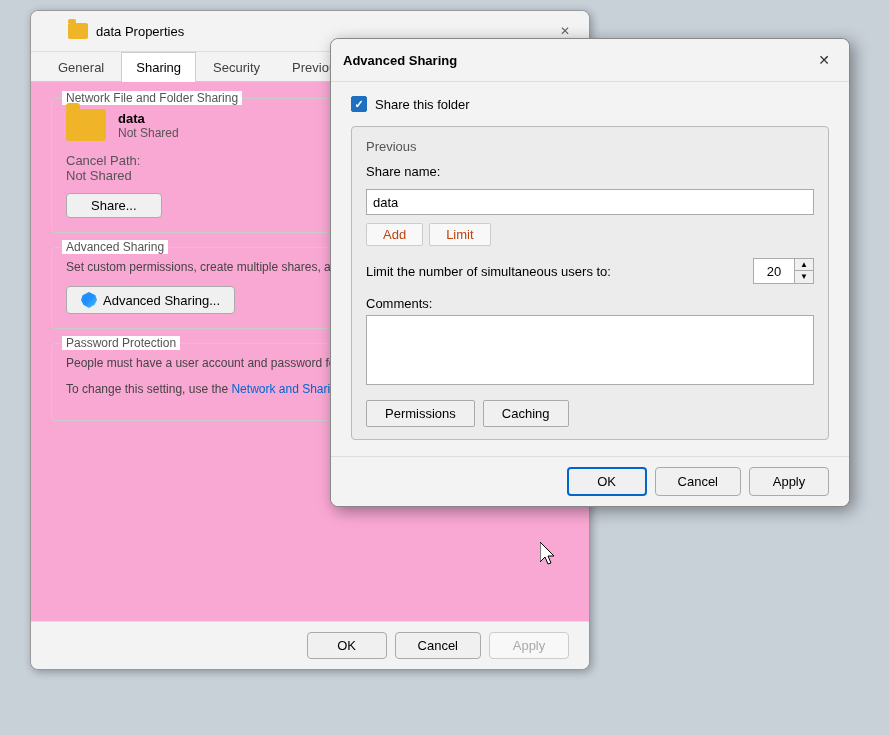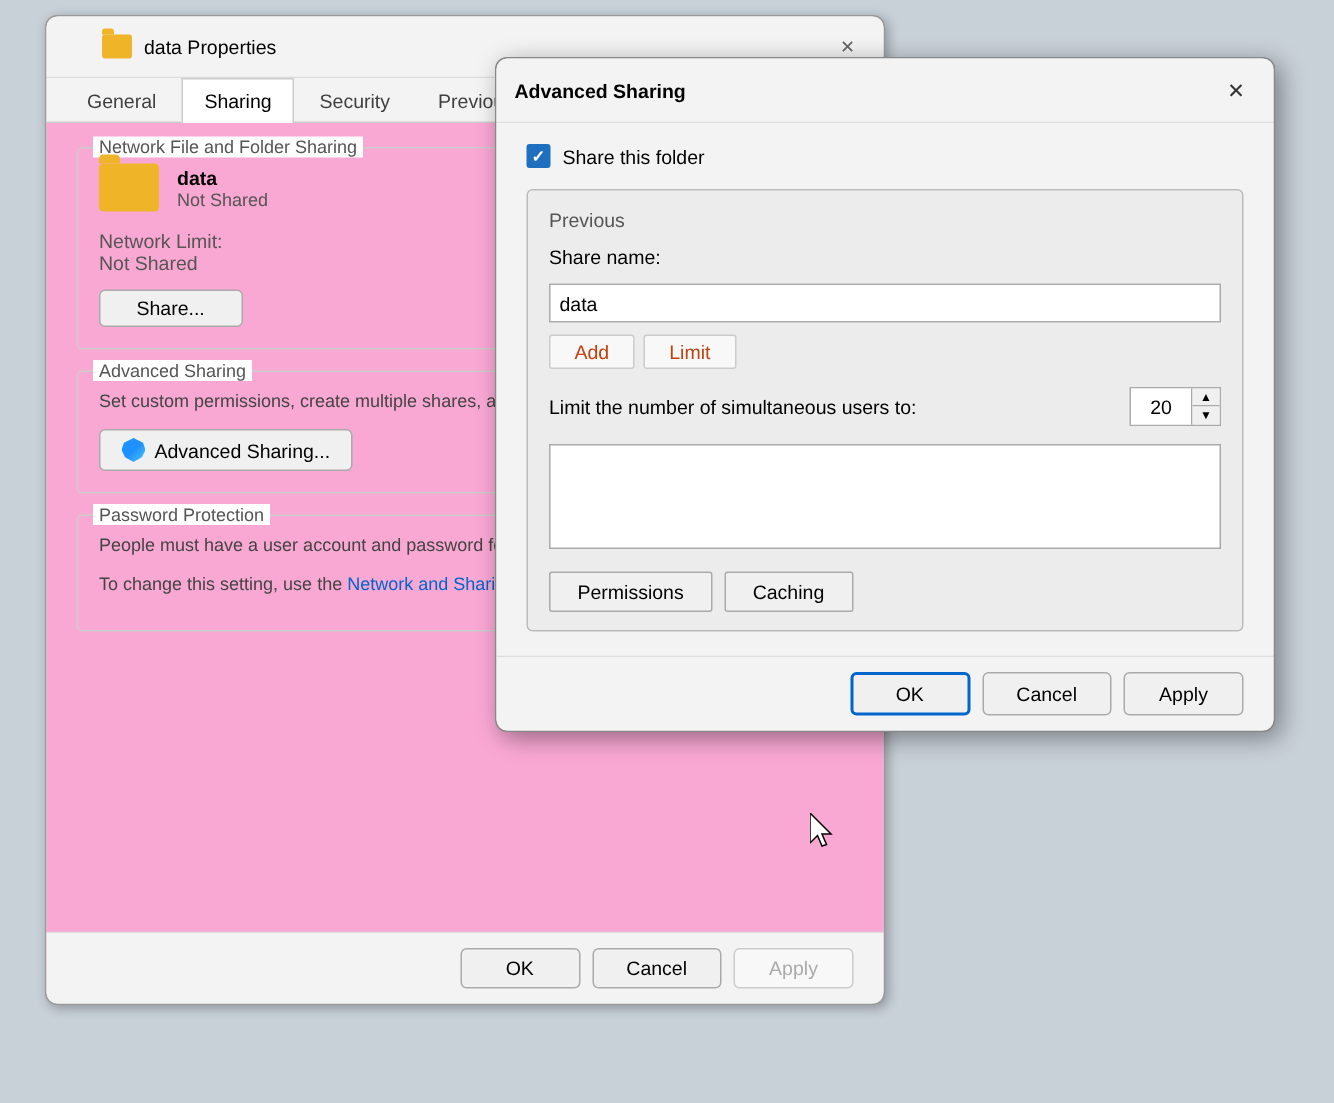--- a/index.html
+++ b/index.html
@@ -493,21 +493,21 @@
 
     <div class="section-box">
       <span class="section-label">Network File and Folder Sharing</span>
       <div class="sharing-row">
         <div class="folder-icon-large"></div>
         <div>
           <div class="folder-info-name">data</div>
           <div class="folder-info-status">Not Shared</div>
         </div>
       </div>
-      <div class="network-path-label">Network Limit:</div>
+      <div class="network-path-label">Cancel Path:</div>
       <div class="network-path-value">Not Shared</div>
       <button class="share-btn">Share...</button>
     </div>
 
     <div class="section-box">
       <span class="section-label">Advanced Sharing</span>
       <p class="adv-sharing-desc">Set custom permissions, create multiple shares, and set other advanced sharing options.</p>
       <button class="adv-sharing-btn">
         <div class="shield-icon"></div>
         <span>Advanced Sharing...</span>
@@ -568,20 +568,21 @@
         <div class="spinner-container">
           <input type="text" class="spinner-input" value="20" style="">
           <div class="spinner-btns">
             <button class="spinner-btn spinner-btn-up">▲</button>
             <button class="spinner-btn">▼</button>
           </div>
         </div>
       </div>
 
       
+      <div class="comments-label">Comments:</div>
       <textarea class="comments-box" style=""></textarea>
 
       
       <div class="perm-cach-row">
         <button class="btn-medium">Permissions</button>
         <button class="btn-medium">Caching</button>
       </div>
     </div>
   </div>
 

